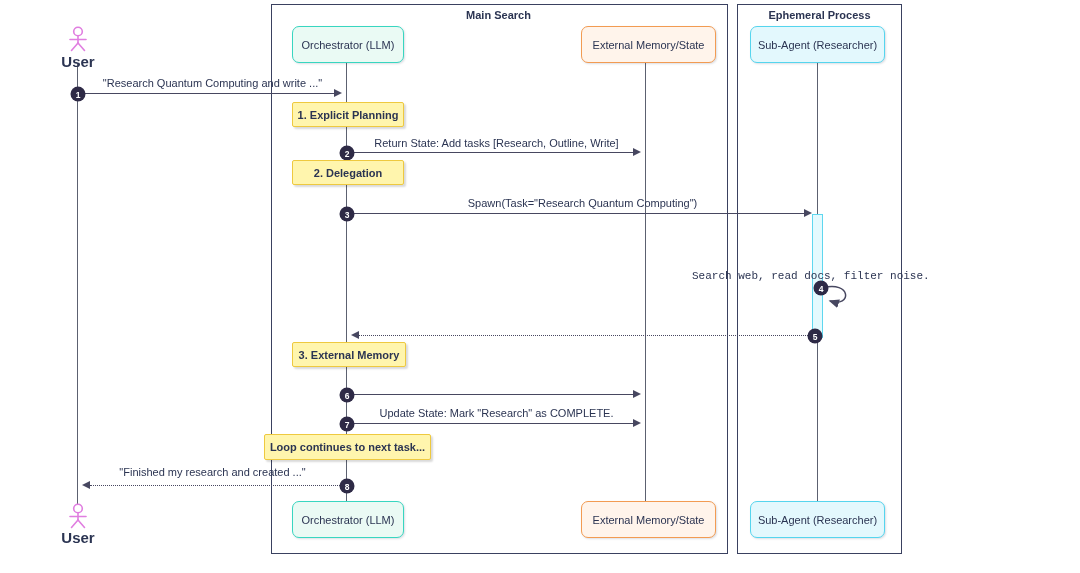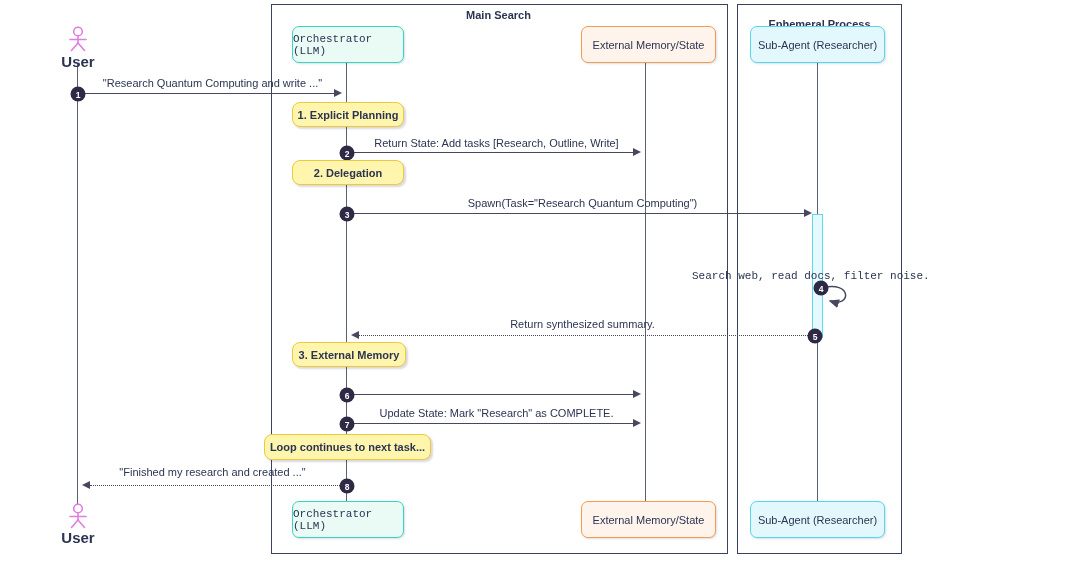--- a/index.html
+++ b/index.html
@@ -9,57 +9,57 @@
     color:var(--text,#2b3452); overflow:hidden;
   }
   .frame{position:absolute; border:1px solid var(--frame-border,#3a4160); background:transparent;}
   .frame-title{position:absolute; font-size:11px; font-weight:600; text-align:center; color:var(--text,#2b3452);}
   .lifeline{position:absolute; width:1px; background:var(--lifeline,#5c6170);}
   .pbox{
     position:absolute; height:35px; border-radius:7px;
     display:flex; align-items:center; justify-content:center;
     font-size:11px; font-weight:500; box-shadow:1px 1px 2px rgba(60,70,100,.18);
   }
-  .pbox.orch{background:var(--orchestrator-fill,#eafaf4); border:1.3px solid var(--orchestrator-border,#38d6c0);font-family:Liberation Mono, monospace;}
+  .pbox.orch{background:var(--orchestrator-fill,#eafaf4); border:1.3px solid var(--orchestrator-border,#38d6c0);}
   .pbox.mem{background:var(--memory-fill,#fff4eb); border:1.3px solid var(--memory-border,#f29b52);}
   .pbox.sub{background:var(--subagent-fill,#e3f8fd); border:1.3px solid var(--subagent-border,#55d5ee);}
   .actor-label{position:absolute; font-size:15px; font-weight:600; text-align:center;}
   .figure{position:absolute;}
   .figure svg{display:block;}
   .msg-label{position:absolute; font-size:11px; font-weight:500; text-align:center; white-space:nowrap;}
   .hline{position:absolute; height:0; border-top:1.5px solid var(--arrow,#474760);}
   .hline.dotted{border-top:1.6px dotted var(--arrow,#474760);}
   .head-right{position:absolute; width:0; height:0;
     border-left:8px solid var(--arrow,#474760); border-top:4.5px solid transparent; border-bottom:4.5px solid transparent;}
   .head-left{position:absolute; width:0; height:0;
     border-right:8px solid var(--arrow,#474760); border-top:4.5px solid transparent; border-bottom:4.5px solid transparent;}
   .seq{
     position:absolute; width:15px; height:15px; border-radius:50%;
     background:var(--seq-badge,#2e2a46); color:#fff; font-size:8.5px; font-weight:700;
     display:flex; align-items:center; justify-content:center; transform:translate(-50%,-50%);
   }
   .note{
     position:absolute; background:var(--note-fill,#fff5ad); border:1px solid var(--note-border,#eec93f);
-    border-radius:8px; display:flex; flex-direction:column; align-items:center; justify-content:center;
+    border-radius:2px; display:flex; flex-direction:column; align-items:center; justify-content:center;
     font-size:11px; font-weight:700; text-align:center; box-shadow:2px 2px 2px rgba(0,0,0,.15);
     line-height:14px; white-space:nowrap;
   }
   .activation{position:absolute; background:var(--activation-fill,#e4fafe); border:1px solid var(--activation-border,#5fd7ef);}
   .loop-path{stroke:var(--arrow,#474760); stroke-width:1.5; fill:none;}
   .person{stroke:var(--actor-figure,#e07ee0); stroke-width:1.6; fill:none; stroke-linecap:round;}
 </style>
 </head>
 <body>
 
 <div id="canvas">
 
   <div class="frame" style="left:271px;top:4px;width:455px;height:548px;"></div>
   <div class="frame" style="left:737px;top:4px;width:163px;height:548px;"></div>
   <div class="frame-title" style="left:271px;top:9px;width:455px;">Main Search</div>
-  <div class="frame-title" style="left:737px;top:9px;width:165px;margin-top:9px;">Ephemeral Process</div>
+  <div class="frame-title" style="left:737px;top:9px;width:165px;">Ephemeral Process</div>
 
   <div class="lifeline" style="left:77px;top:64px;height:440px;"></div>
   <div class="lifeline" style="left:346px;top:61px;height:440px;"></div>
   <div class="lifeline" style="left:645px;top:61px;height:440px;"></div>
   <div class="lifeline" style="left:817px;top:61px;height:440px;"></div>
 
   <div class="activation" style="left:812px;top:214px;width:9px;height:122px;"></div>
 
   <div class="figure" style="left:65px;top:26px;">
     <svg width="26" height="27" viewBox="0 0 26 27">
@@ -99,21 +99,20 @@
   <svg style="position:absolute;left:812px;top:278px;" width="56" height="32" viewBox="0 0 56 32">
     <defs>
       <marker id="arr" markerWidth="8" markerHeight="8" refX="6" refY="3" orient="auto">
         <path d="M0,0 L7,3 L0,6 Z" fill="#474760"></path>
       </marker>
     </defs>
     <path class="loop-path" d="M10,10 C40,2 40,30 18,23" marker-end="url(#arr)"></path>
   </svg>
   <div class="seq" style="left:821px;top:288px;">4</div>
 
-  <div class="msg-label" style="left:347px;width:471px;top:318px;">Return synthesized summary.</div>
   <div class="hline dotted" style="left:359px;width:453px;top:335px;"></div>
   <div class="head-left" style="left:351px;top:331px;"></div>
   <div class="seq" style="left:815px;top:336px;">5</div>
 
   <div class="note" style="left:292px;top:342px;width:112px;height:23px;">3. External Memory</div>
 
   <div class="hline" style="left:351px;width:283px;top:394px;"></div>
   <div class="head-right" style="left:633px;top:390px;"></div>
   <div class="seq" style="left:347px;top:395px;">6</div>
 

